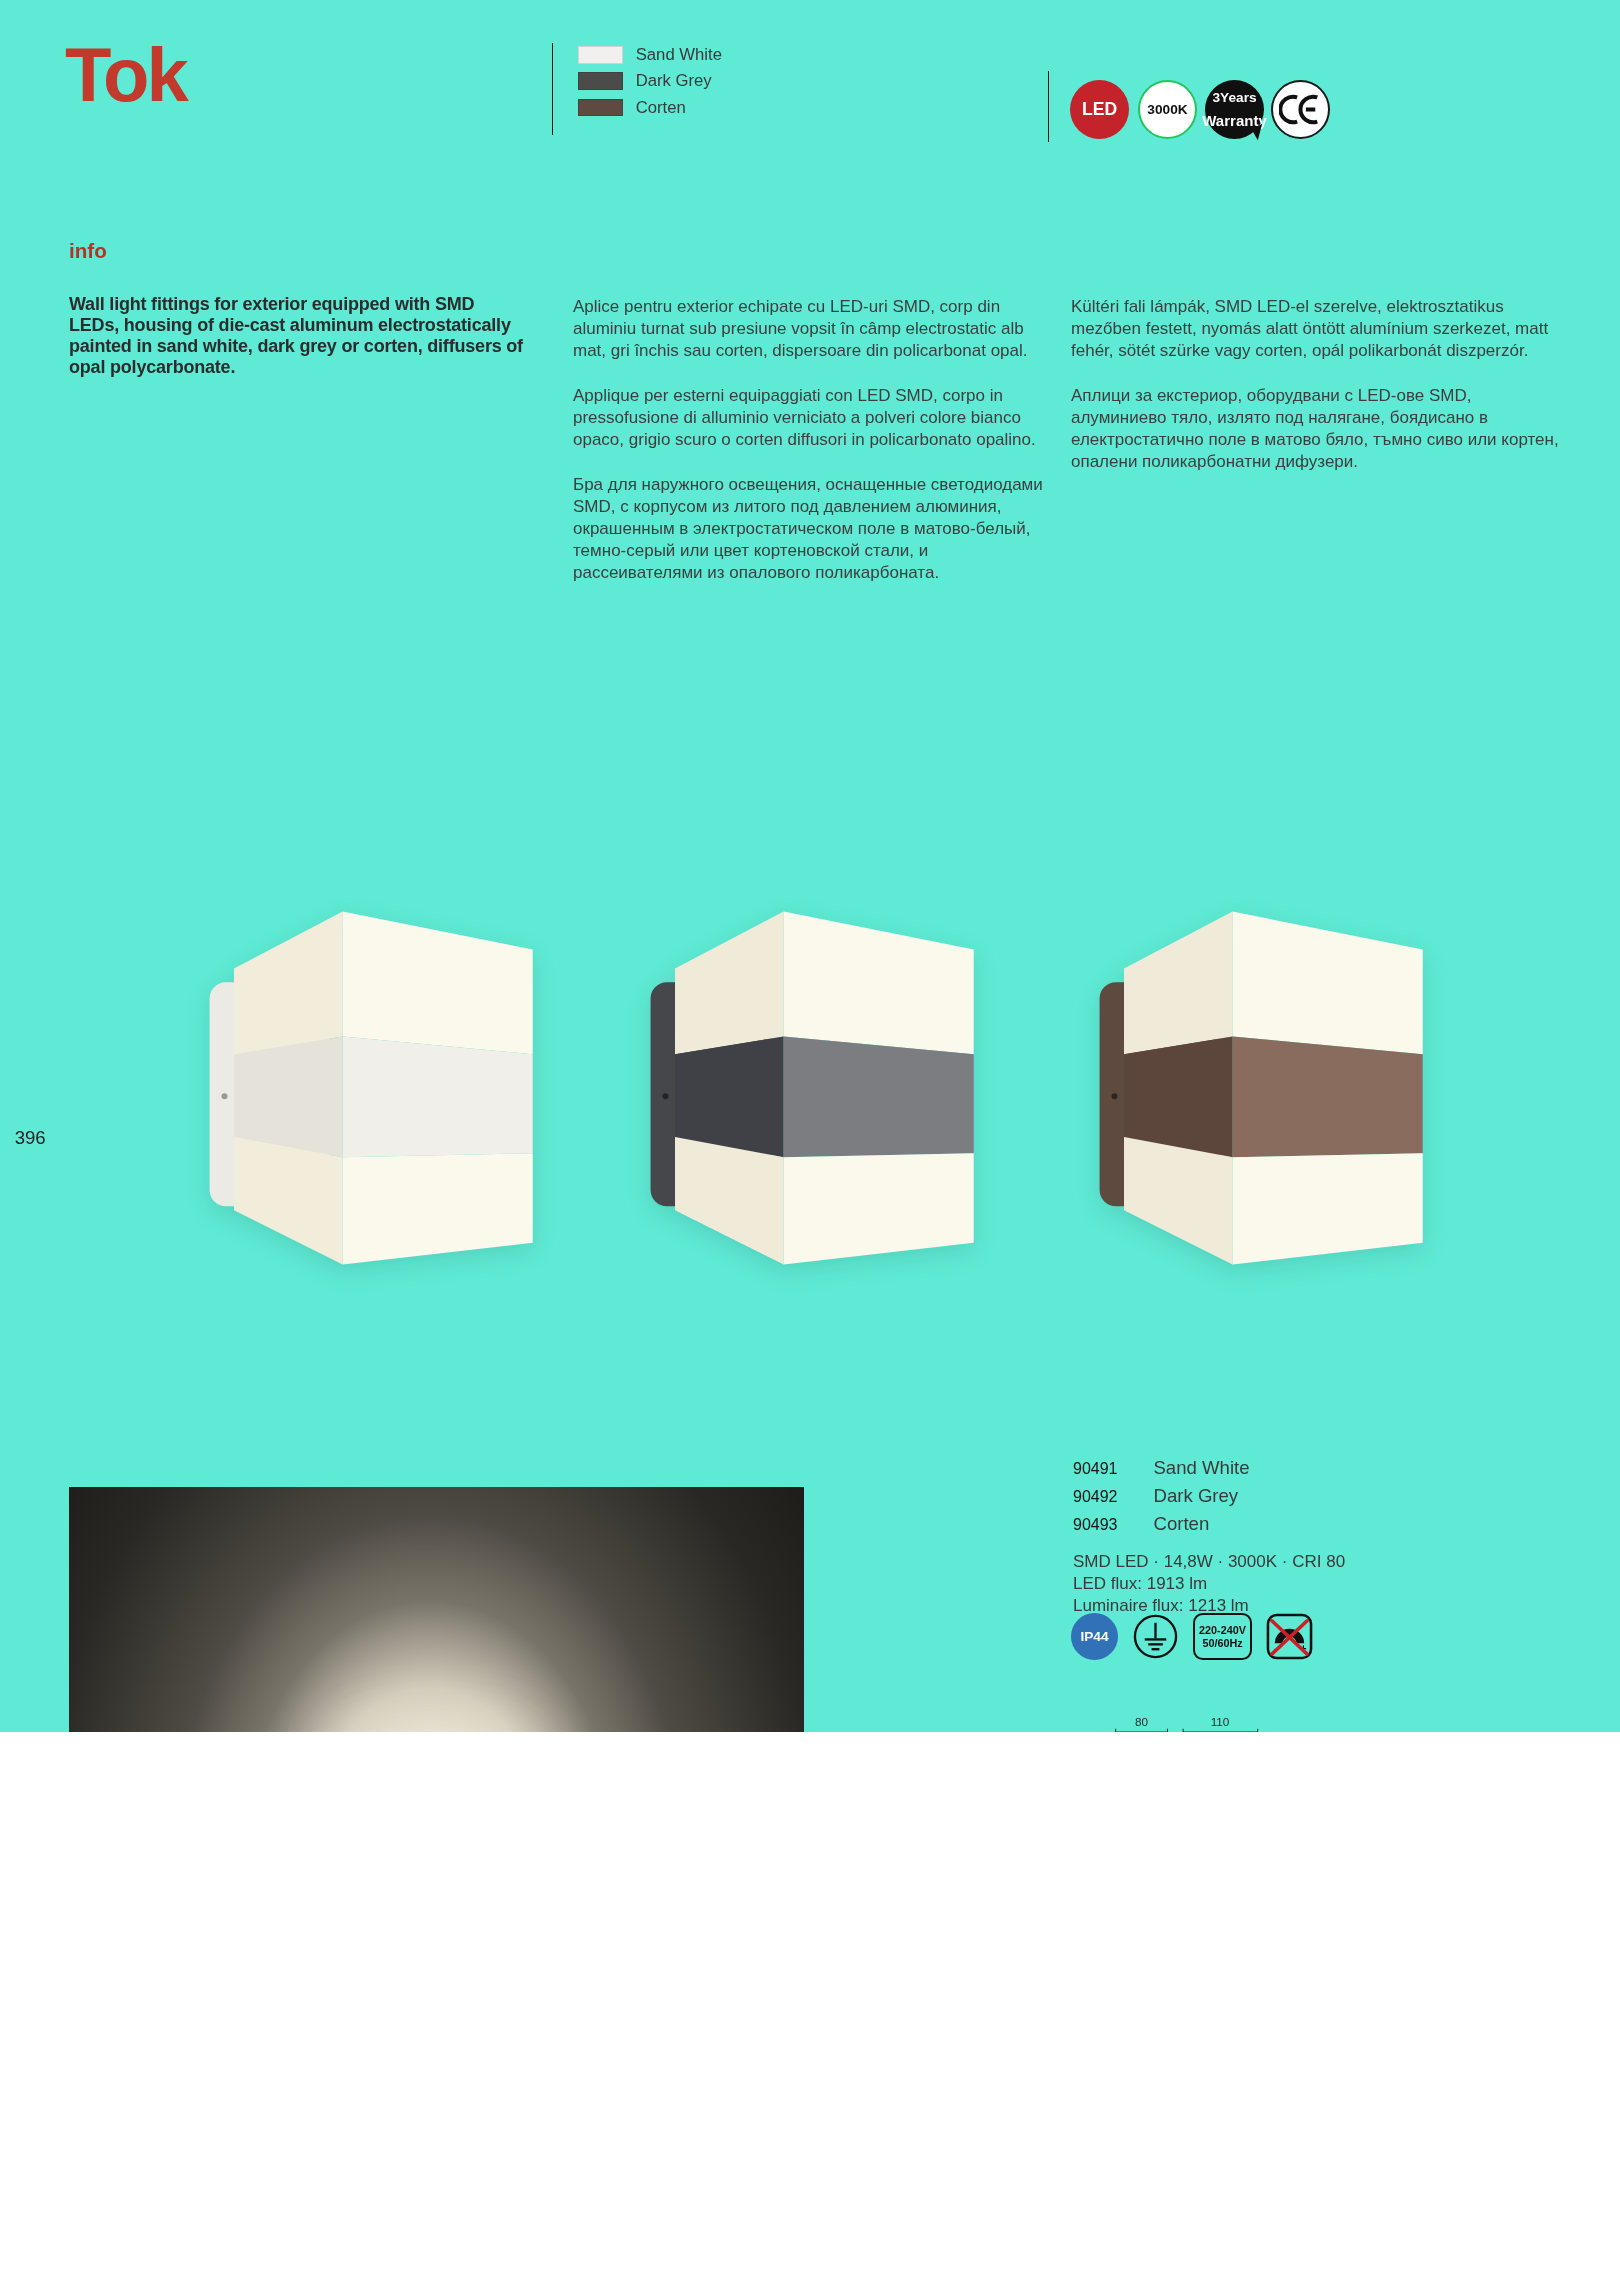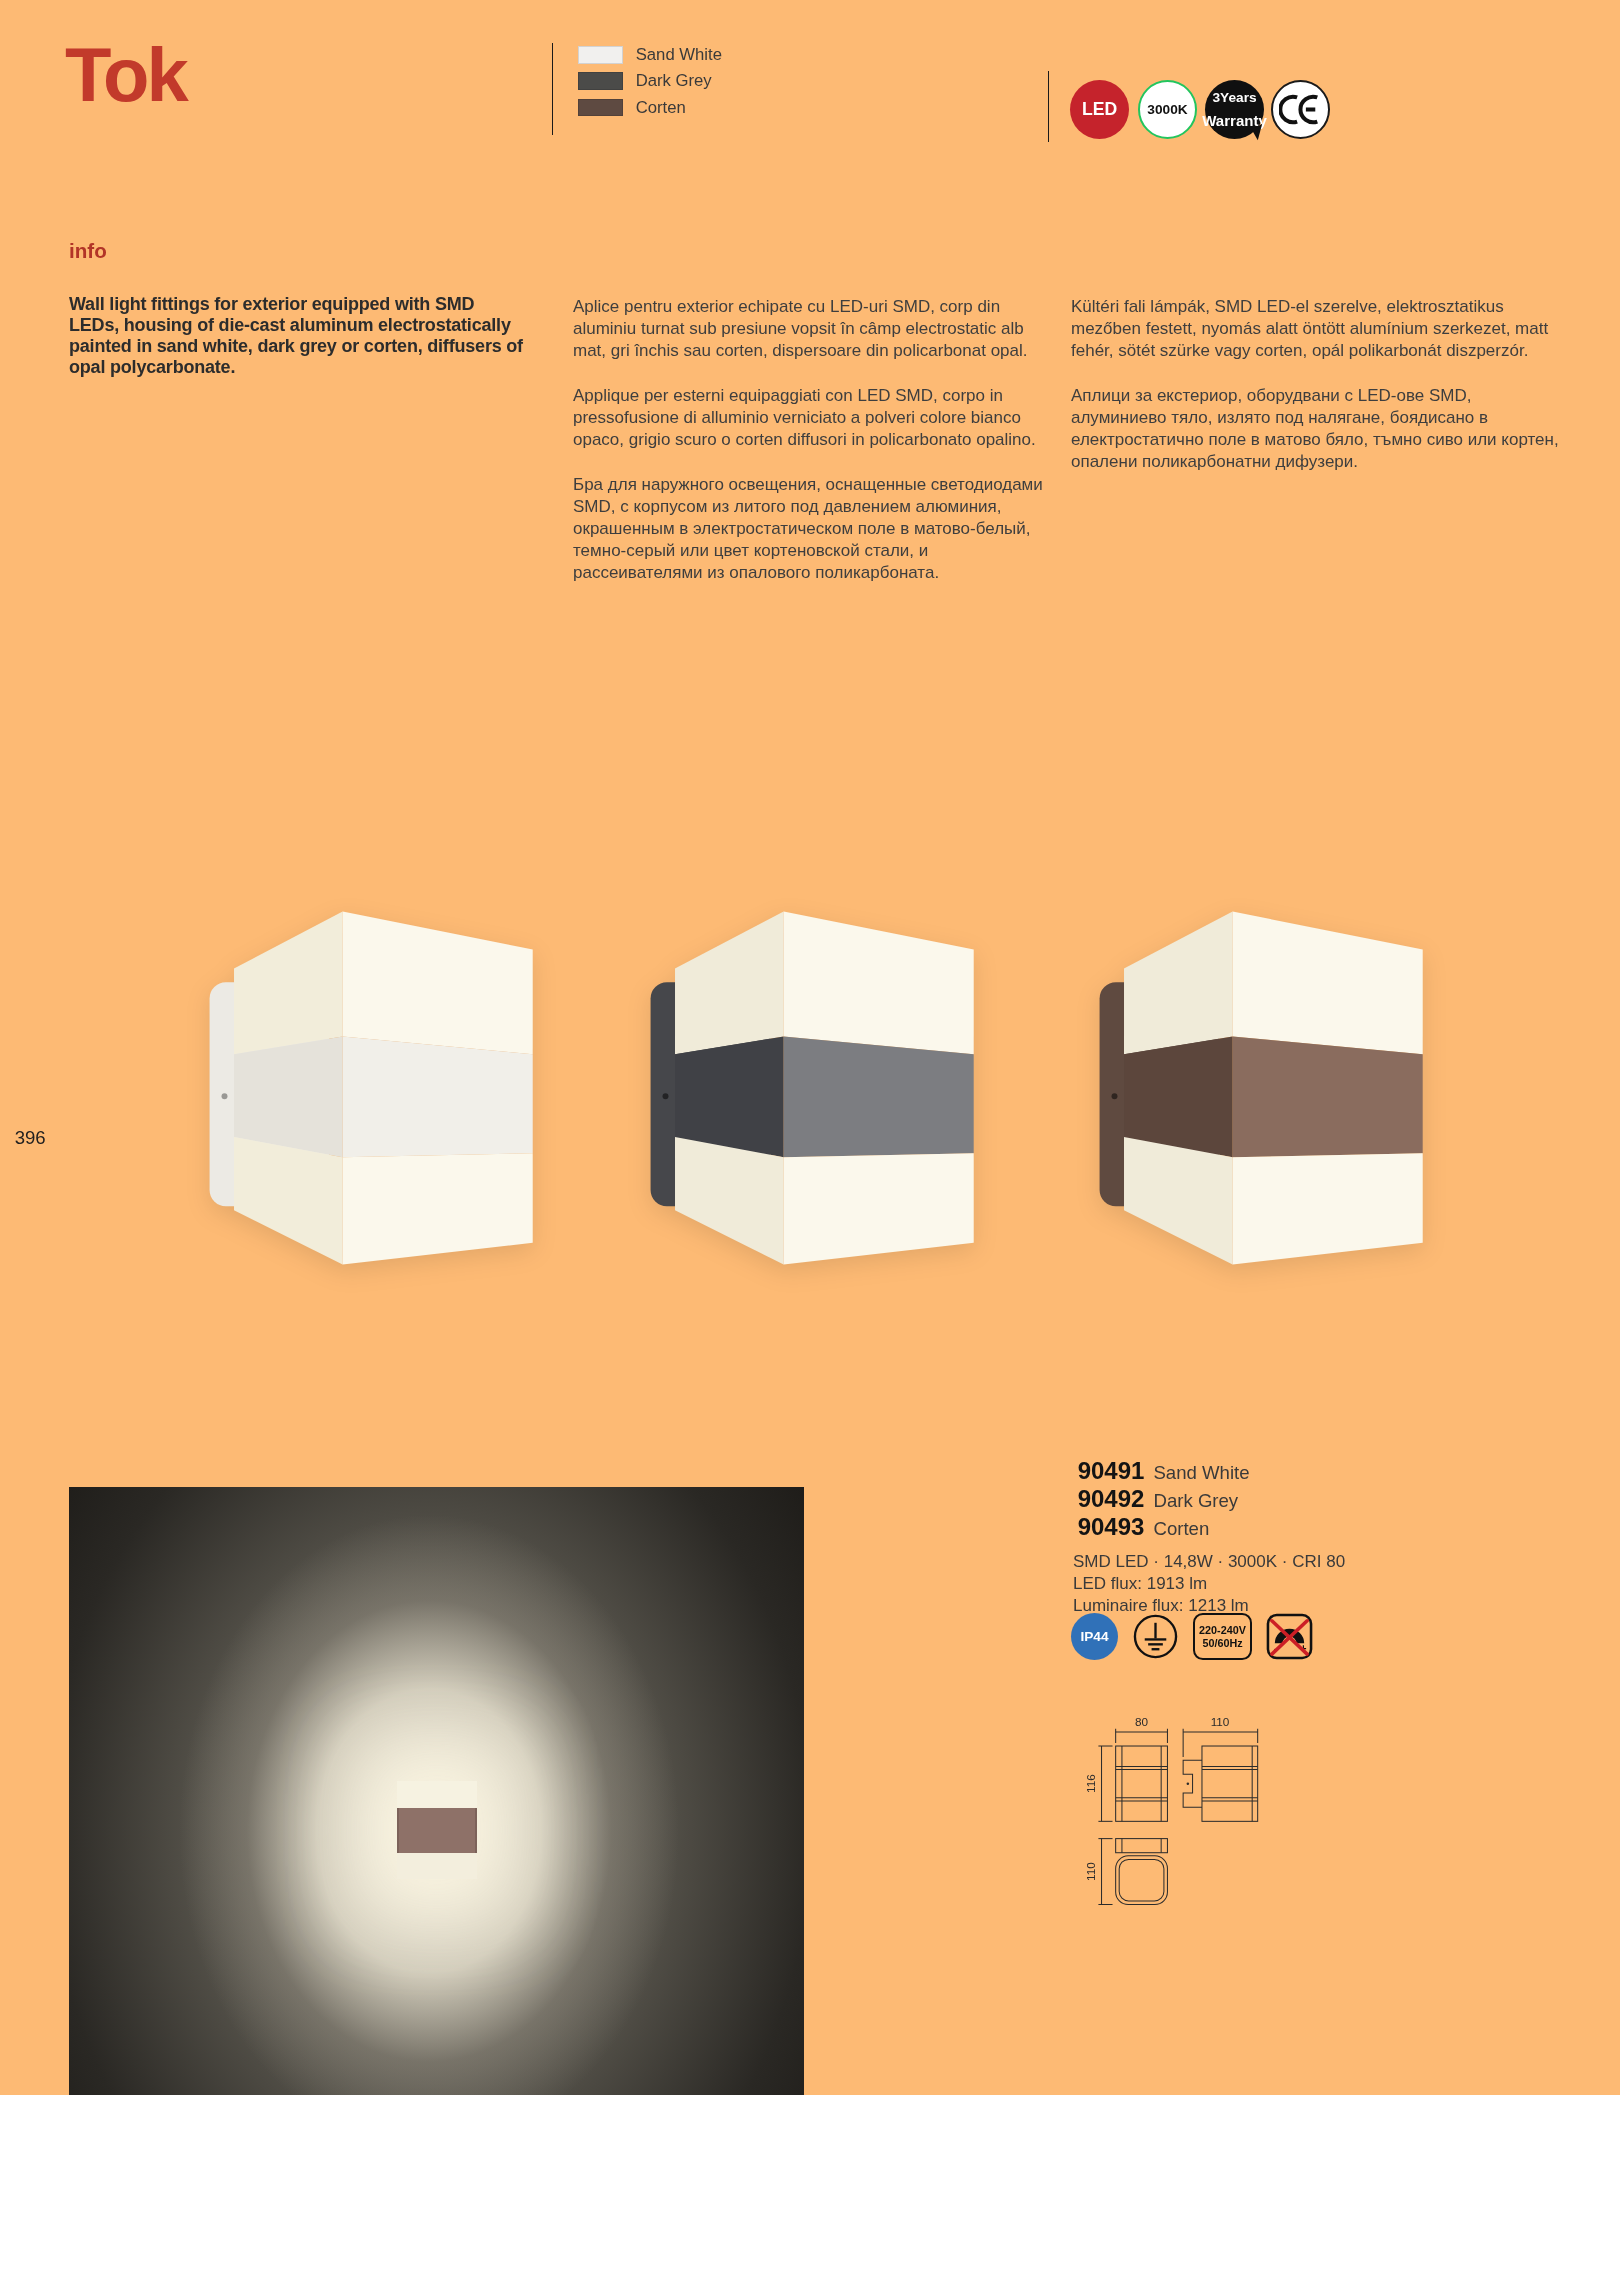--- a/index.html
+++ b/index.html
@@ -1,16 +1,16 @@
 <!DOCTYPE html>
 <html><head>
 <meta charset="utf-8">
 <style>
   html,body{margin:0;padding:0;background:#ffffff;}
-  .page{position:relative;width:1620px;height:2095px;background:#fdba74;
+  .page{position:relative;width:1620px;height:1732px;background:#5eead4;
         font-family:"Liberation Sans",sans-serif;color:#3b3b3b;overflow:hidden;}
   .abs{position:absolute;}
 
   
   .logo{left:65px;top:37px;font-size:76px;font-weight:bold;letter-spacing:-2.9px;color:#c23a2b;line-height:1;}
   .vdiv{width:1px;background:#1a1a1a;}
   .swatches{left:578px;top:46px;}
   .swrow{display:flex;align-items:center;height:17.6px;margin-bottom:8.8px;}
   .sw{width:45px;height:17.6px;border:1px solid rgba(0,0,0,0.12);box-sizing:border-box;}
   .swlabel{margin-left:12.7px;font-size:16.7px;color:#3a3a3a;}
@@ -40,21 +40,21 @@
   .lamp .s-dif{fill:var(--diffside);}
   .lamp .f-dif{fill:var(--difffront);}
   .lamp .s-mid{fill:var(--side);}
   .lamp .f-mid{fill:var(--front);}
 
   .pagenum{left:14.7px;top:1127px;font-size:18.6px;color:#1f1f1f;}
 
   
   .codes{left:1073px;top:1457px;}
   .coderow{height:28px;}
-  .code{display:inline-block;width:76px;font-size:24px;font-weight:bold;color:#141414;text-align:center;}
+  .code{display:inline-block;width:76px;font-size:16px;font-weight:normal;color:#141414;}
   .finish{font-size:18.6px;color:#3a3a3a;}
   .specs{left:1073px;top:1551px;font-size:17px;line-height:1.3;color:#3a3a3a;}
   .iconrow{left:1071px;top:1613px;display:flex;align-items:center;gap:14px;}
   .ip44{width:47px;height:47px;border-radius:50%;background:#3071b8;color:#fff;
         display:flex;align-items:center;justify-content:center;font-weight:bold;font-size:13.7px;}
   .cls{width:47px;height:47px;}
   .volt{width:55px;height:43px;border:2.5px solid #111;border-radius:9.8px;display:flex;flex-direction:column;
         align-items:center;justify-content:center;font-weight:bold;font-size:10.8px;color:#111;line-height:1.15;}
   .nodim{width:47px;height:47px;}
 

